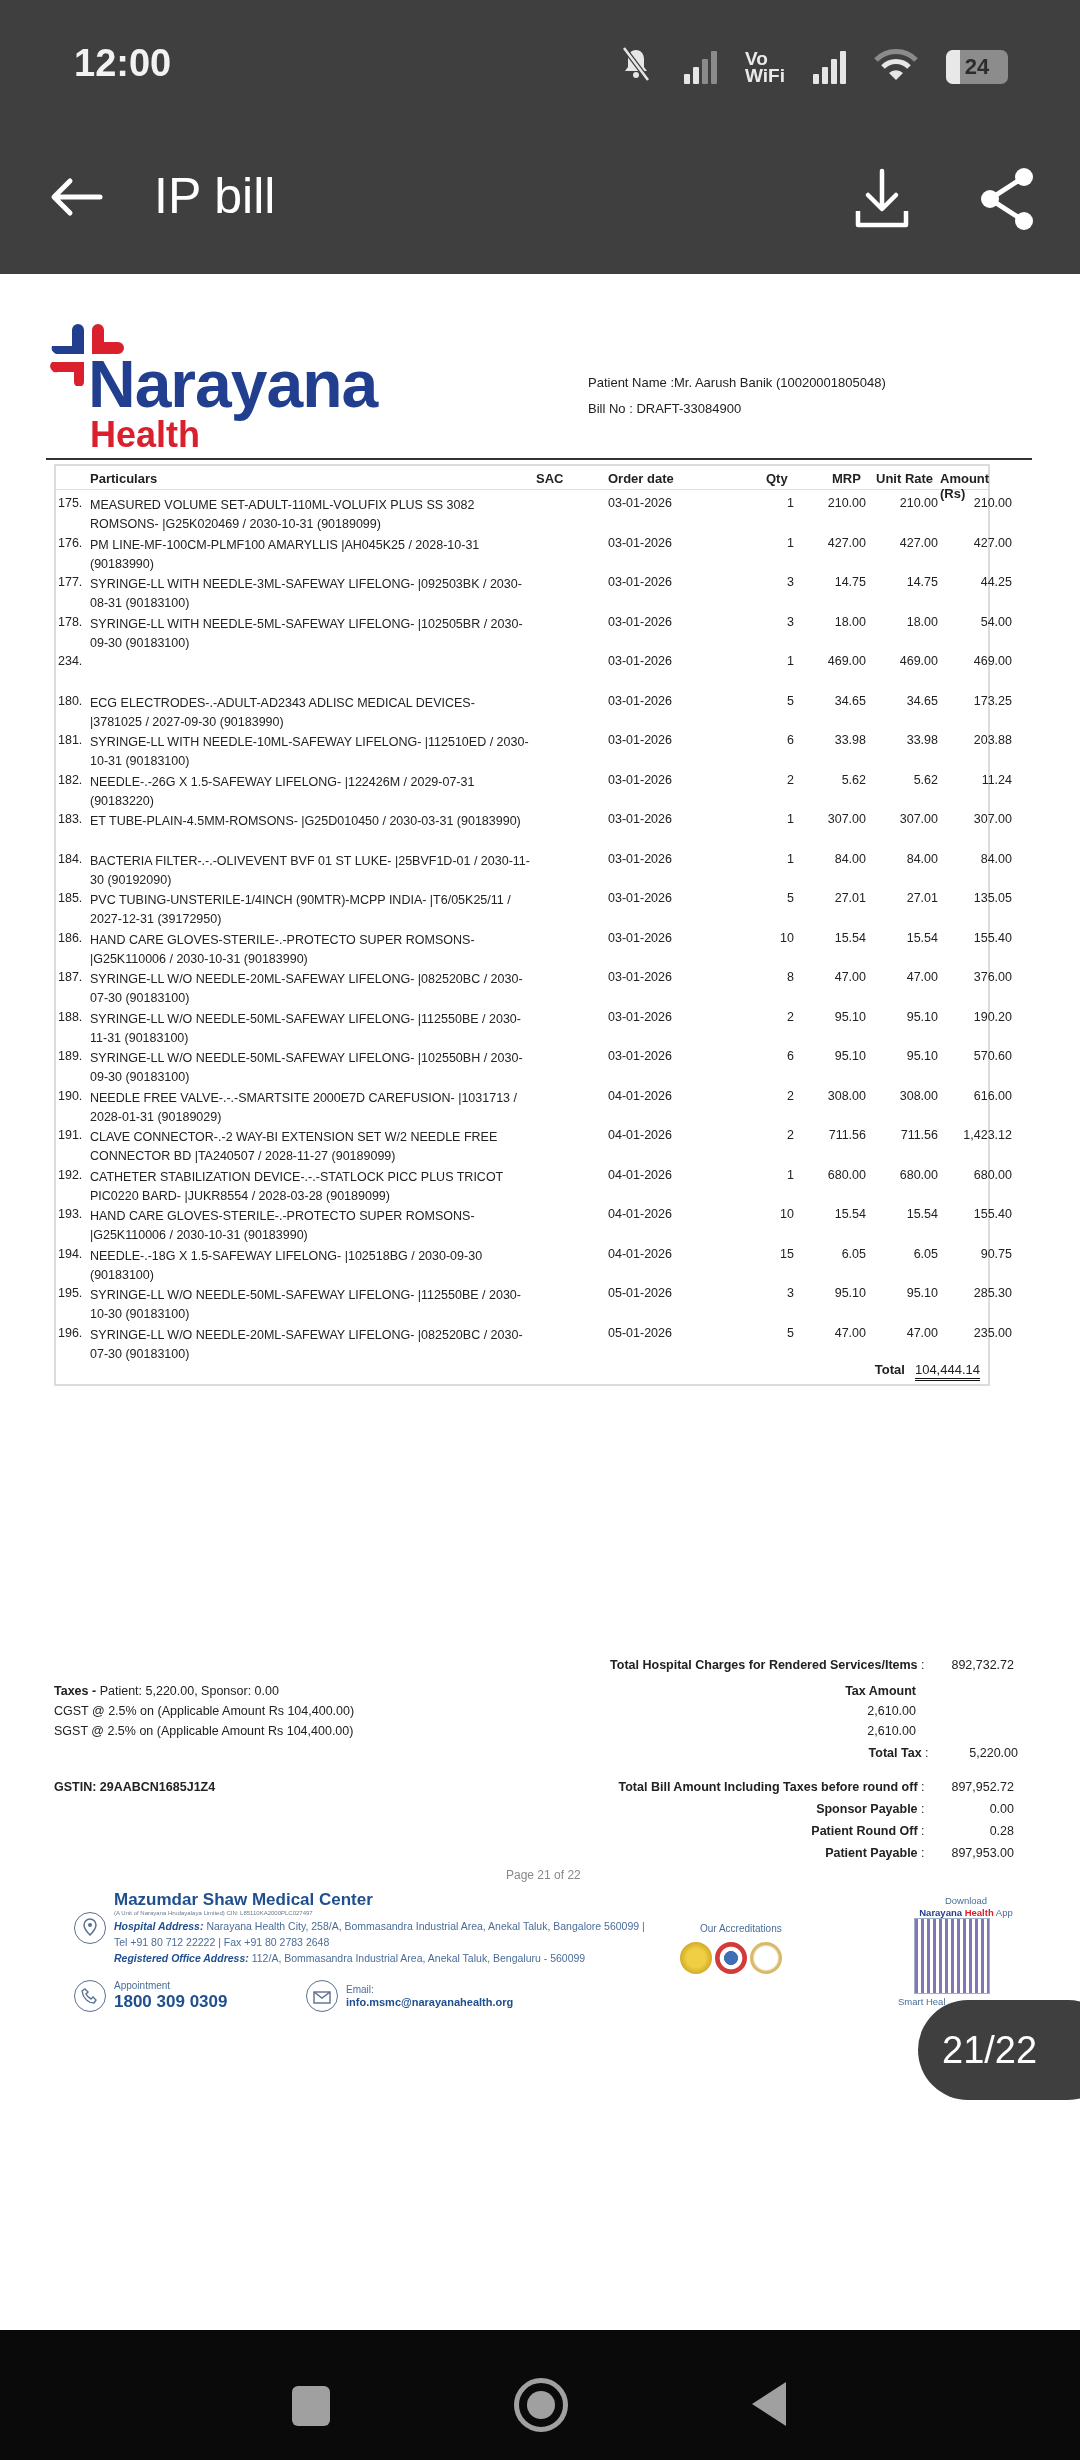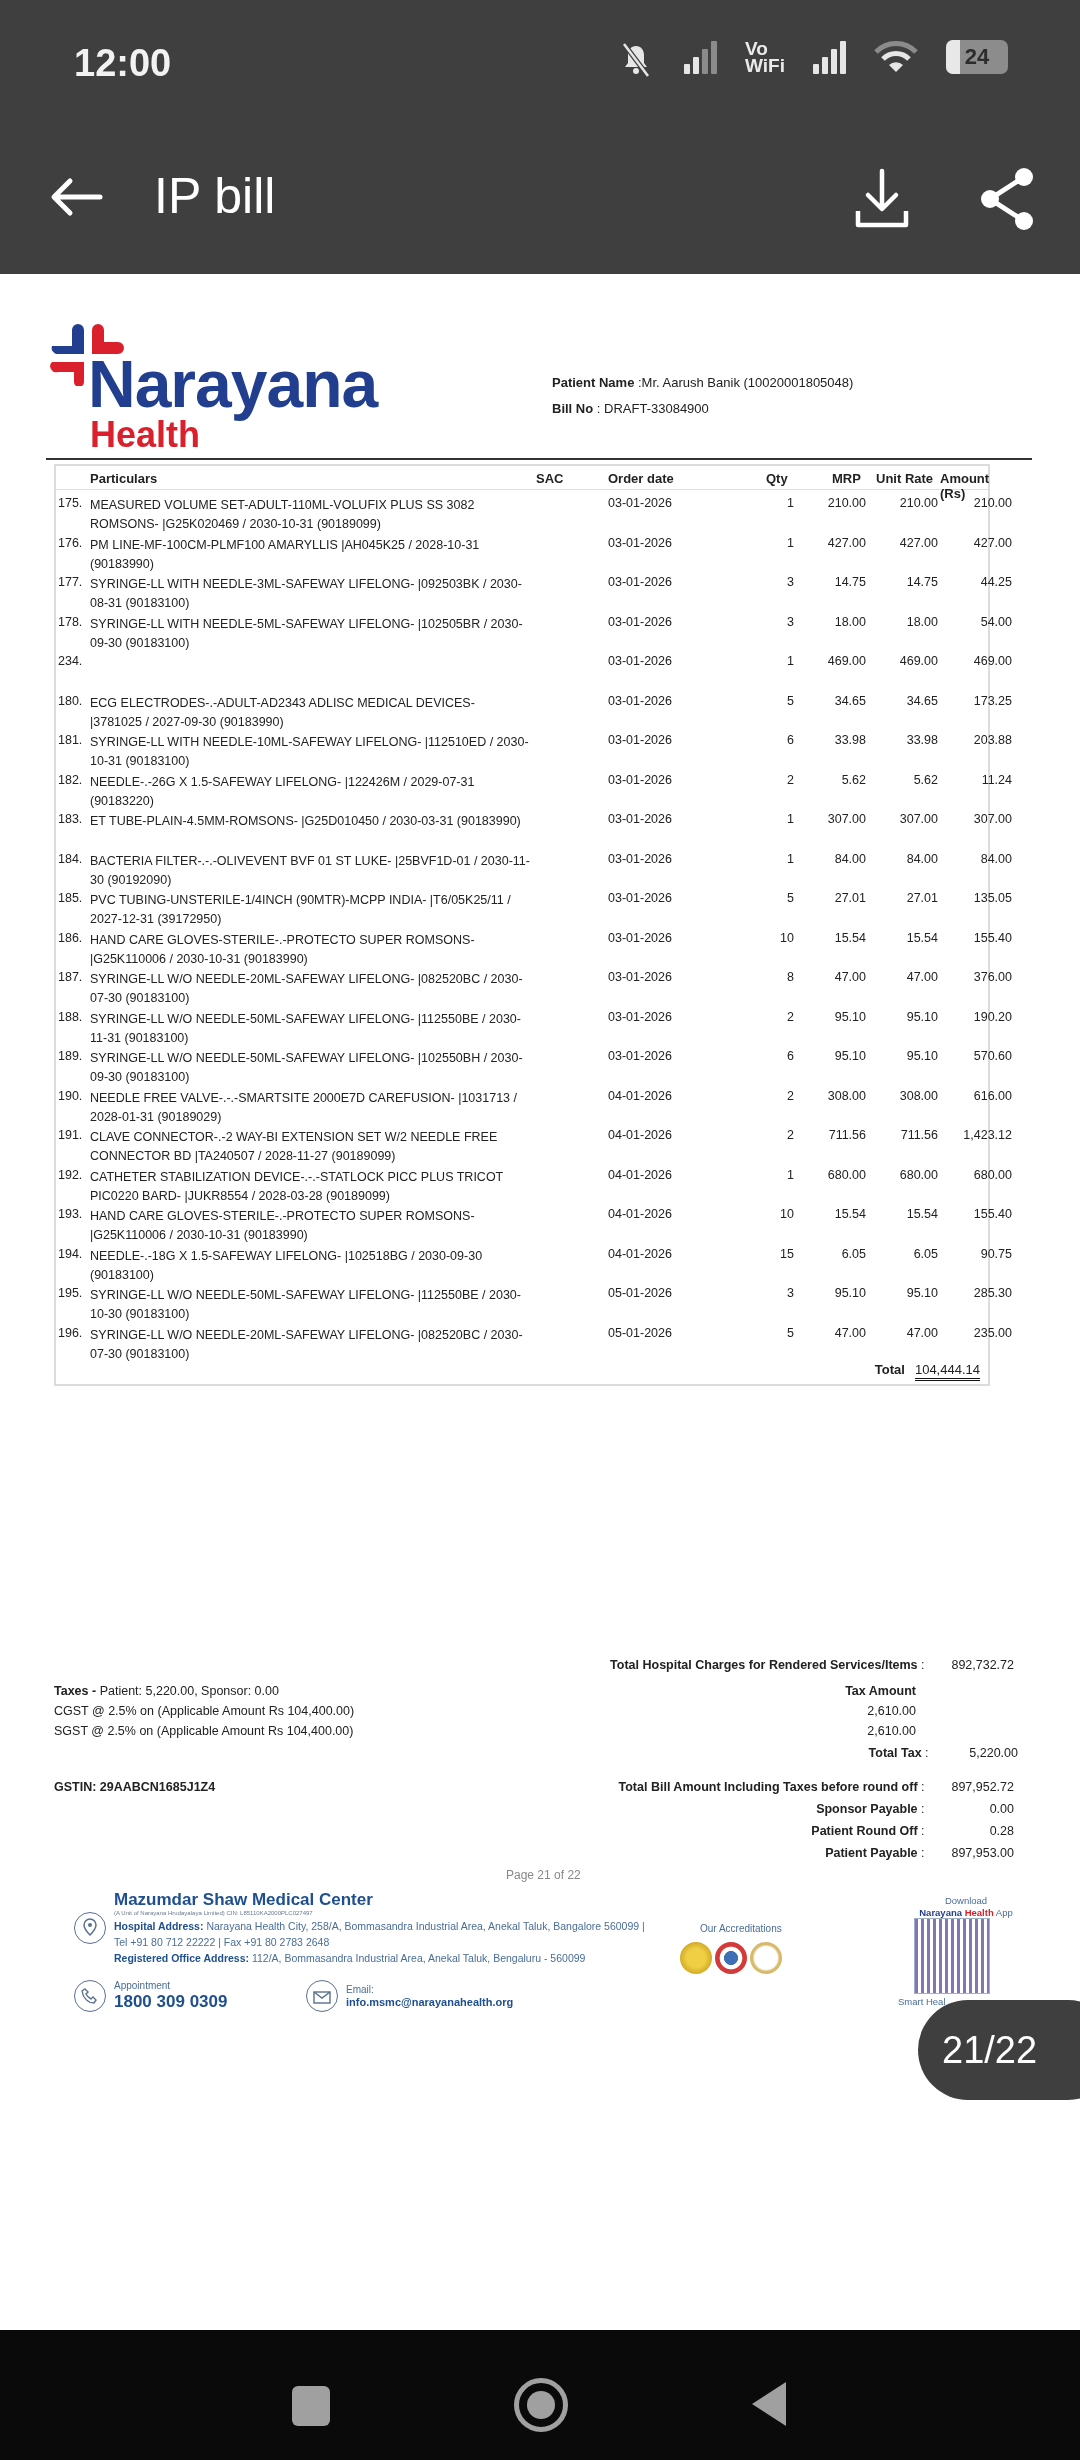--- a/index.html
+++ b/index.html
@@ -2,41 +2,41 @@
 <html><head>
 <meta charset="utf-8">
 <style>
   * { box-sizing: border-box; margin: 0; padding: 0; }
   html, body { width: 1080px; height: 2460px; background: #ffffff; overflow: hidden; }
   body { position: relative; font-family: "Liberation Sans", sans-serif; }
 
   
   .topbar { position: absolute; left: 0; top: 0; width: 1080px; height: 274px; background: #3f3f3f; color: #fff; }
   .status-time { position: absolute; left: 74px; top: 42px; font-size: 38px; color: #f2f2f2; font-weight: bold; }
-  .status-icons { position: absolute; right: 72px; top: 40px; height: 44px; display: flex; align-items: flex-start; gap: 28px; color: #eaeaea; }
+  .status-icons { position: absolute; right: 72px; top: 40px; height: 44px; display: flex; align-items: flex-end; gap: 28px; color: #eaeaea; }
   .sig { display: flex; align-items: flex-end; gap: 3px; height: 34px; }
   .sig span { width: 6px; background: #e6e6e6; border-radius: 1px; }
   .sig span.dim { background: #8b8b8b; }
   .vowifi { font-size: 19px; line-height: 17px; font-weight: bold; text-align: left; }
   .battery { width: 62px; height: 34px; border-radius: 7px; background: #8c8c8c; position: relative; overflow: hidden; display: flex; align-items: center; justify-content: center; font-size: 22px; font-weight: bold; color: #2c2c2c; }
   .battery::before { content: ""; position: absolute; left: 0; top: 0; bottom: 0; width: 14px; background: #e8e8e8; }
   .battery span { position: relative; }
   .back-btn { position: absolute; left: 44px; top: 165px; width: 64px; height: 64px; display: flex; align-items: center; justify-content: center; }
   .app-title { position: absolute; left: 154px; top: 167px; font-size: 50px; color: #ffffff; }
   .download-btn { position: absolute; left: 850px; top: 165px; width: 64px; height: 70px; }
   .share-btn { position: absolute; left: 976px; top: 165px; width: 64px; height: 70px; }
 
   
   .doc { position: absolute; left: 0; top: 274px; width: 1080px; height: 2054px; background: #fff; }
   .logo { position: absolute; left: 48px; top: 324px; width: 380px; height: 130px; }
   .logo-cross { position: absolute; left: 0; top: 0; width: 80px; height: 62px; }
   .logo-word { position: absolute; left: 40px; top: 22px; font-size: 66px; font-weight: bold; color: #223f8f; letter-spacing: -1px; }
   .logo-health { position: absolute; left: 42px; top: 90px; font-size: 36px; font-weight: bold; color: #d9202c; }
   .patient { position: absolute; left: 552px; top: 370px; font-size: 13px; color: #222; line-height: 26px; }
-  .patient b { font-weight: bold; }
+  .patient b { font-weight: normal; margin-left: 36px; }
 
   .hr-top { position: absolute; left: 46px; top: 458px; width: 986px; height: 2px; background: #333; }
   .tbl { position: absolute; left: 54px; top: 464px; width: 936px; height: 922px; border: 2px solid #dcdcdc; }
   .thead { position: absolute; left: 0; top: 0; width: 100%; height: 24px; border-bottom: 1px solid #e0e0e0; font-size: 13px; font-weight: bold; color: #222; }
   .thead span { position: absolute; top: 5px; }
   .rows { position: absolute; left: 0; top: 26px; width: 100%; }
   .row { position: relative; height: 39.5px; font-size: 12.5px; color: #222; }
   .row .num { position: absolute; left: 2px; top: 4px; }
   .row .part { position: absolute; left: 34px; top: 4px; width: 440px; line-height: 19px; }
   .row .date { position: absolute; left: 552px; top: 4px; }
@@ -53,21 +53,21 @@
   .sum-right b { font-weight: bold; }
   .sum-right .v { display: inline-block; width: 86px; text-align: right; }
   .left-tax { position: absolute; left: 54px; font-size: 12.5px; color: #222; }
 
   .page-num { position: absolute; left: 506px; top: 1868px; font-size: 12px; color: #888; }
 
   
   .foot-name { position: absolute; left: 114px; top: 1890px; font-size: 17px; font-weight: bold; color: #1f4f8e; }
   .foot-cin { position: absolute; left: 114px; top: 1910px; font-size: 6px; color: #6a7a90; }
   .foot-addr { position: absolute; left: 114px; top: 1918px; font-size: 10.5px; line-height: 16px; color: #4a6d98; width: 540px; }
-  .foot-addr b { color: #1f4f8e; }
+  .foot-addr b { color: #1f4f8e; font-style: italic; }
   .circ-icon { position: absolute; width: 32px; height: 32px; border: 1.5px solid #5a7090; border-radius: 50%; display: flex; align-items: center; justify-content: center; }
   .appt-label { position: absolute; left: 114px; top: 1980px; font-size: 10px; color: #4a6d98; }
   .appt-num { position: absolute; left: 114px; top: 1992px; font-size: 17px; font-weight: bold; color: #1f4f8e; }
   .email-label { position: absolute; left: 346px; top: 1984px; font-size: 10px; color: #4a6d98; }
   .email-val { position: absolute; left: 346px; top: 1996px; font-size: 11px; font-weight: bold; color: #1f4f8e; }
   .accr-label { position: absolute; left: 700px; top: 1923px; font-size: 10px; color: #4a6d98; }
   .badges { position: absolute; left: 680px; top: 1942px; display: flex; gap: 3px; }
   .badge { width: 32px; height: 32px; border-radius: 50%; }
   .qr-label { position: absolute; left: 906px; top: 1895px; font-size: 9.5px; color: #4a6d98; text-align: center; width: 120px; line-height: 12px; }
   .qr-label .nb { color: #223f8f; font-weight: bold; }

